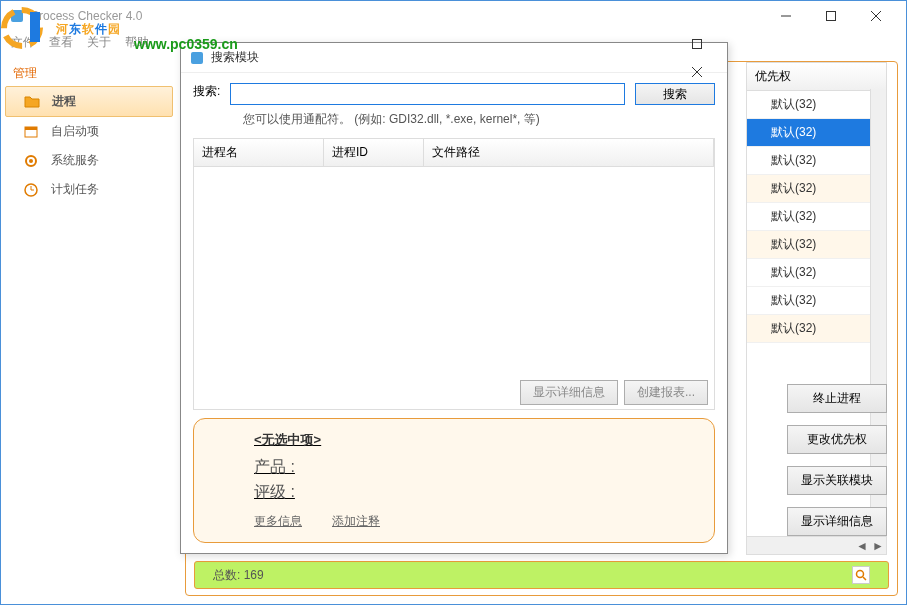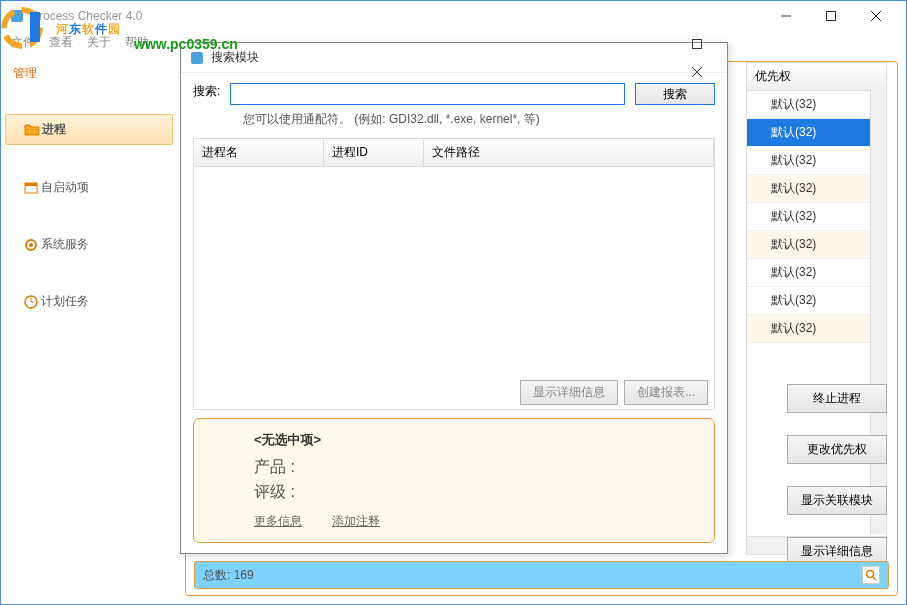--- a/index.html
+++ b/index.html
@@ -13,45 +13,45 @@
 .main-titlebar .win-controls { display: flex; gap: 0; }
 .win-btn { width: 45px; height: 28px; display: flex; align-items: center; justify-content: center; color: #666; cursor: pointer; }
 .menubar { height: 22px; padding: 0 10px; display: flex; align-items: center; gap: 14px; color: #888; font-size: 12px; }
 .menubar span { cursor: pointer; }
 
 .main-body { display: flex; height: calc(100% - 52px); }
 
 
 .sidebar { width: 176px; background: #fff; padding: 8px 4px; }
 .sidebar-header { display: flex; align-items: center; padding: 4px 8px; color: #e26600; font-size: 13px; }
-.sidebar-item { display: flex; align-items: center; padding: 6px 10px 6px 18px; gap: 2px; cursor: pointer; color: #555; font-size: 13px; margin-top: 28px; }
+.sidebar-item { display: flex; align-items: center; padding: 6px 10px 6px 18px; gap: 12px; cursor: pointer; color: #555; font-size: 13px; }
 .sidebar-item.active { background: linear-gradient(#fff1da, #ffe1b0); border: 1px solid #f0c070; border-radius: 2px; font-weight: bold; }
 .sidebar-icon { width: 16px; height: 16px; flex-shrink: 0; }
 
 
 .content { flex: 1; padding: 8px; background: #fff; position: relative; }
 .content-frame { border: 1px solid #e89b3b; border-radius: 4px; height: 100%; background: #fff; position: relative; }
 
 
 .priority-panel { position: absolute; left: 560px; top: 0; right: 10px; bottom: 40px; border: 1px solid #ddd; overflow: hidden; }
 .priority-header { background: linear-gradient(#fff, #f0f0f0); padding: 5px 8px; border-bottom: 1px solid #ddd; font-size: 12px; display:flex; align-items:center; }
 .priority-list { overflow-y: auto; height: calc(100% - 26px); }
 .priority-row { padding: 5px 8px 5px 24px; border-bottom: 1px solid #f0f0f0; cursor: pointer; font-size: 12px; color: #333; display: flex; align-items: center; gap: 4px; }
 .priority-row.selected { background: #1e7ae0; color: #fff; }
 .priority-row.alt { background: #fff7ea; }
 .priority-scrollbar { position: absolute; right: 0; top: 26px; bottom: 20px; width: 16px; background: #f0f0f0; border-left: 1px solid #ddd; }
 .priority-hscroll { position: absolute; left: 0; right: 0; bottom: 0; height: 18px; background: #f0f0f0; border-top: 1px solid #ddd; display:flex; justify-content:flex-end; align-items:center;}
 .priority-hscroll .arrow { width: 16px; text-align:center; color:#666; }
 
 
-.action-buttons { position: absolute; right: 10px; top: 322px; display: flex; flex-direction: column; gap: 22px; width: 100px; }
+.action-buttons { position: absolute; right: 10px; top: 322px; display: flex; flex-direction: column; gap: 12px; width: 100px; }
 .action-btn { padding: 5px 4px; border: 1px solid #adadad; background: linear-gradient(#f5f5f5, #e5e5e5); cursor: pointer; font-size: 12px; text-align: center; }
 
 
-.status-bar { position: absolute; left: 8px; right: 8px; bottom: 6px; border: 1px solid #e89b3b; border-radius: 3px; background: #7dd3fc; padding: 4px 8px; display: flex; align-items: center; font-size: 12px; color: #555; }
+.status-bar { position: absolute; left: 8px; right: 8px; bottom: 6px; border: 1px solid #e89b3b; border-radius: 3px; background: #bef264; padding: 4px 18px; display: flex; align-items: center; font-size: 12px; color: #555; }
 .status-bar .search-icon { margin-left: auto; width: 18px; height: 18px; border: 1px solid #ccc; background: #fff; display:flex; align-items:center; justify-content:center; cursor:pointer; }
 
 
 .dialog { position: absolute; left: 180px; top: 42px; width: 548px; height: 512px; background: #fff; border: 1px solid #888; box-shadow: 2px 2px 8px rgba(0,0,0,0.15); display: flex; flex-direction: column; }
 .dialog-titlebar { height: 30px; display: flex; align-items: center; padding: 0 8px; border-bottom: 1px solid #eee; }
 .dialog-titlebar .title { flex: 1; font-size: 12px; color: #333; margin-left: 6px; }
 .dialog-body { flex: 1; padding: 10px 12px; display: flex; flex-direction: column; }
 
 .search-row { display: flex; align-items: flex-start; gap: 10px; }
 .search-row label { font-size: 12px; }
@@ -59,21 +59,21 @@
 .search-btn { width: 80px; height: 22px; border: 1px solid #1e7ae0; background: linear-gradient(#f5f5f5,#e5e5e5); cursor: pointer; font-size: 12px; }
 .search-hint { margin: 6px 0 10px 50px; font-size: 12px; color: #555; }
 
 .result-table { flex: 1; border: 1px solid #ddd; position: relative; }
 .result-header { display: flex; background: linear-gradient(#fff,#f0f0f0); border-bottom: 1px solid #ddd; }
 .result-header .col { padding: 5px 8px; border-right: 1px solid #ddd; font-size: 12px; }
 .result-body { height: calc(100% - 52px); }
 .result-buttons { position: absolute; right: 6px; bottom: 4px; display: flex; gap: 6px; }
 .result-buttons button { padding: 3px 12px; border: 1px solid #adadad; background: linear-gradient(#f5f5f5,#e5e5e5); color: #888; font-size: 12px; }
 
-.detail-panel { margin-top: 8px; border: 1px solid #e89b3b; border-radius: 6px; background: #fff8ec; padding: 12px 60px; }
+.detail-panel { margin-top: 8px; border: 1px solid #e89b3b; border-radius: 12px; background: #fff8ec; padding: 12px 60px; text-decoration: underline; }
 .detail-panel .no-sel { font-weight: bold; font-size: 13px; color: #333; margin-bottom: 8px; }
 .detail-panel .row { font-size: 16px; color: #555; margin: 4px 0; }
 .detail-panel .links { margin-top: 10px; display: flex; gap: 30px; }
 .detail-panel .links span { color: #666; text-decoration: underline; cursor: pointer; font-size: 12px; }
 
 
 .watermark { position: absolute; left: 0; top: 4px; pointer-events: none; z-index: 50; }
 .watermark .wm-text { font-size: 30px; font-weight: bold; letter-spacing: 1px; }
 .watermark .wm-url { font-size: 14px; font-weight: bold; color: #1a9b1a; margin-left: 68px; margin-top: -2px; }
 

